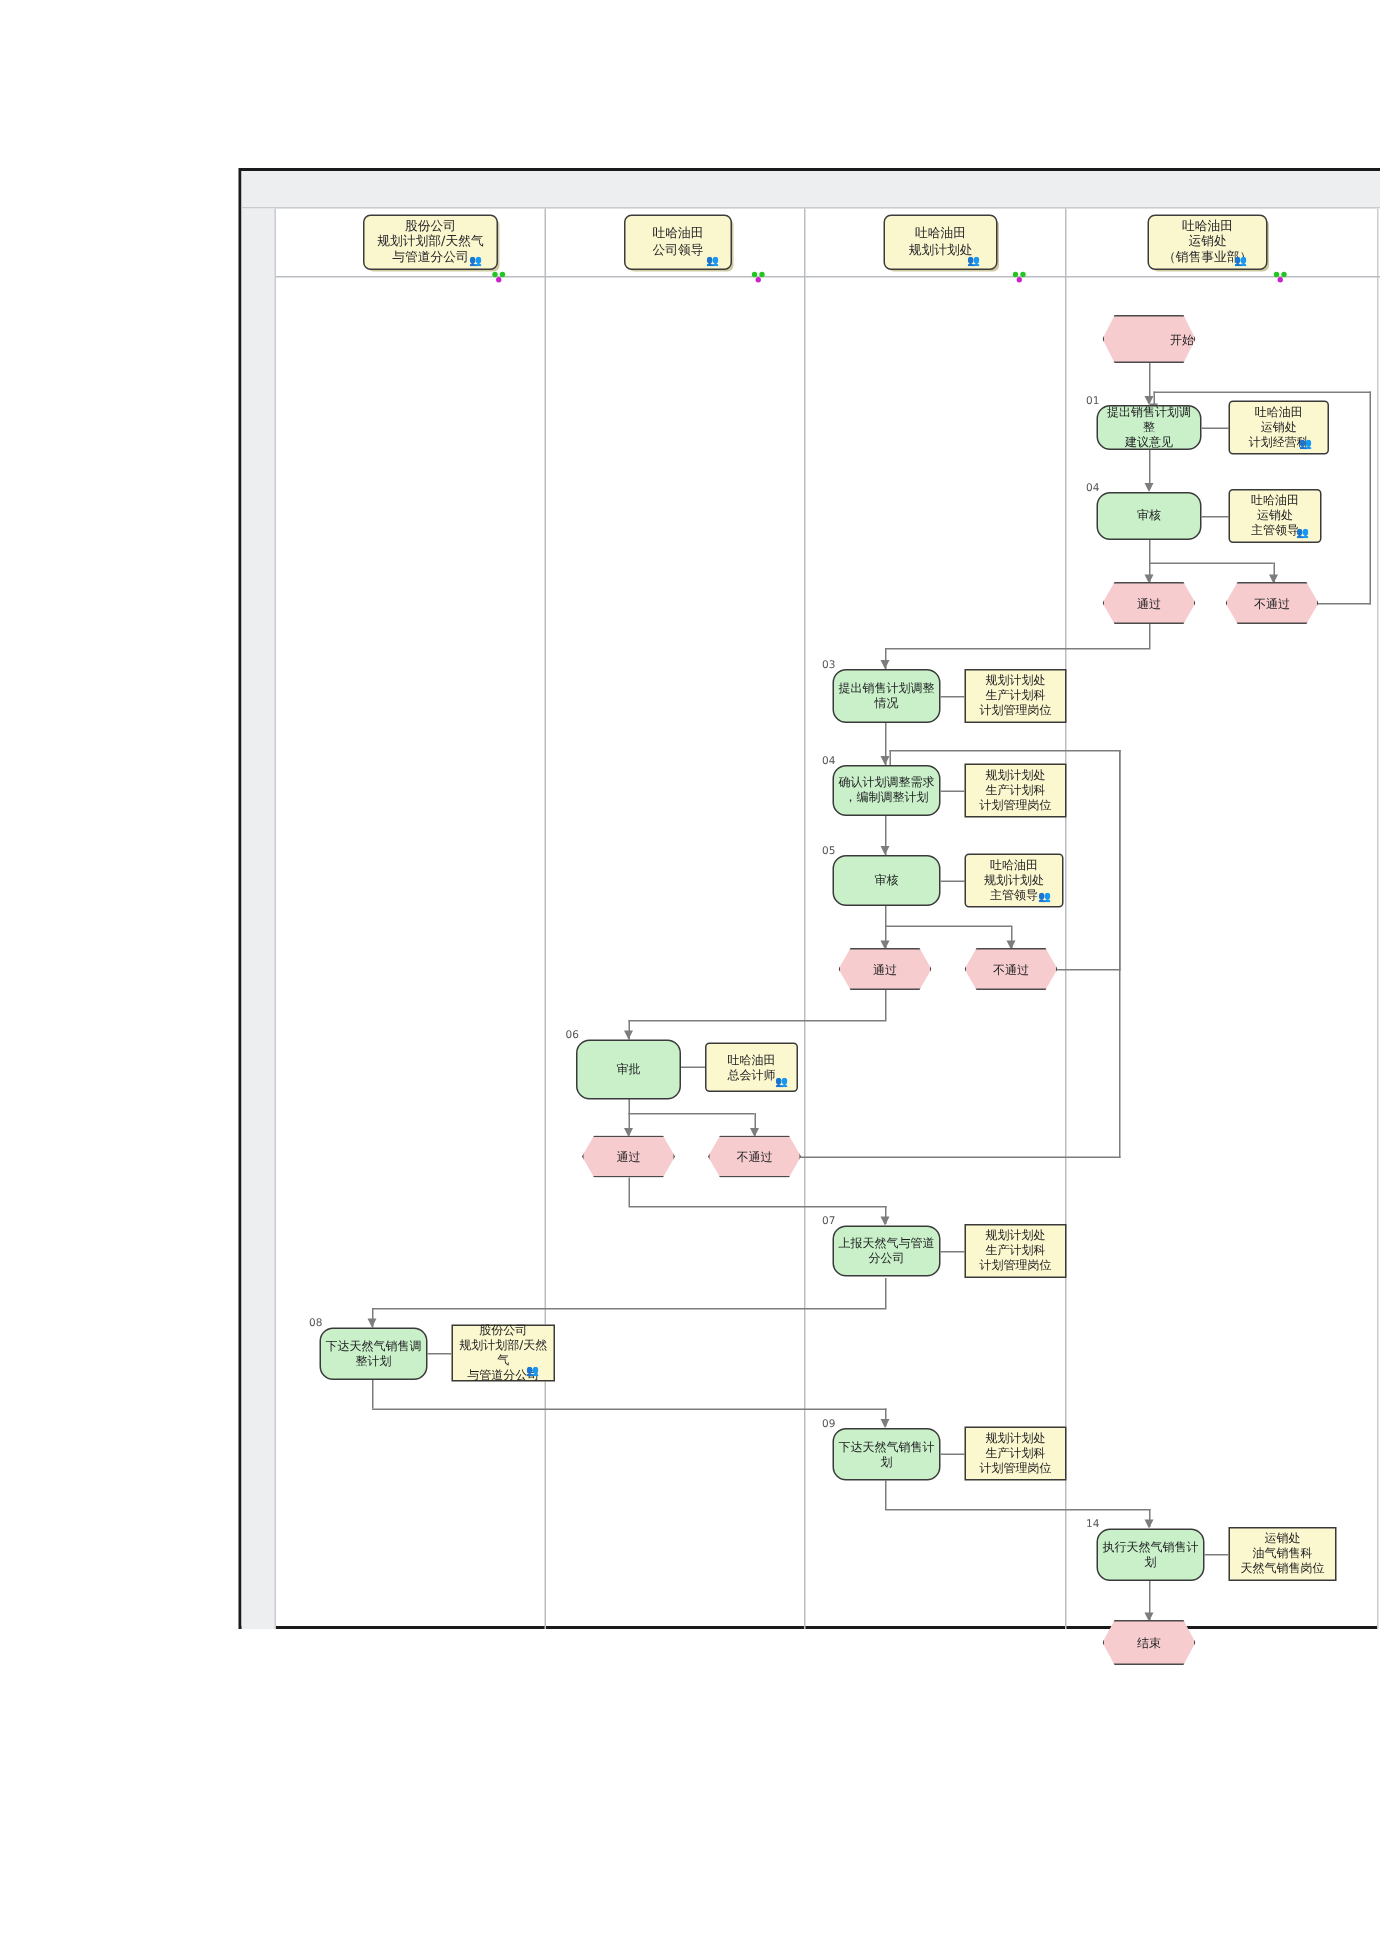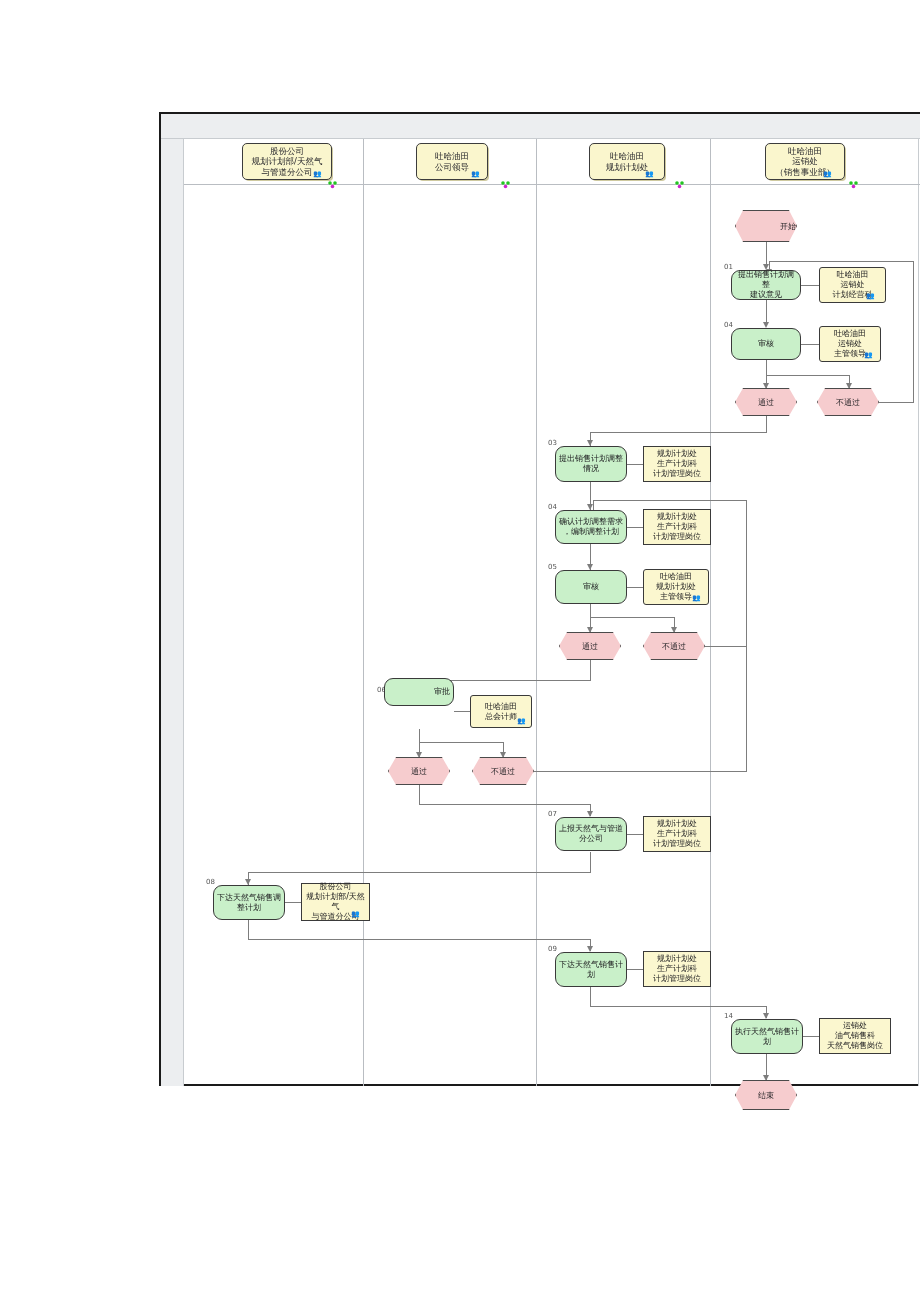--- a/index.html
+++ b/index.html
@@ -284,21 +284,21 @@
     <span class="badge" style="left:531px;top:481px;">👥</span>
 
     <div class="hex" style="left:398px;top:518px;width:62px;height:28px;">
       <span>通过</span>
     </div>
     <div class="hex" style="left:482px;top:518px;width:62px;height:28px;">
       <span>不通过</span>
     </div>
 
     <div class="stepno" style="left:216px;top:572px;">06</div>
-    <div class="proc" style="left:223px;top:564px;width:70px;height:28px;justify-content:flex-end;">
+    <div class="proc" style="left:223px;top:579px;width:70px;height:40px;">
       <span style="white-space:pre-line">审批</span>
     </div>
     <div class="ln lnh" style="left:293px;top:597px;width:16px;"></div>
     <div class="note" style="left:309px;top:581px;width:62px;height:33px;">
       <span style="white-space:pre-line">吐哈油田
 总会计师</span>
     </div>
     <span class="badge" style="left:356px;top:604px;">👥</span>
 
     <div class="hex" style="left:227px;top:643px;width:62px;height:28px;">

